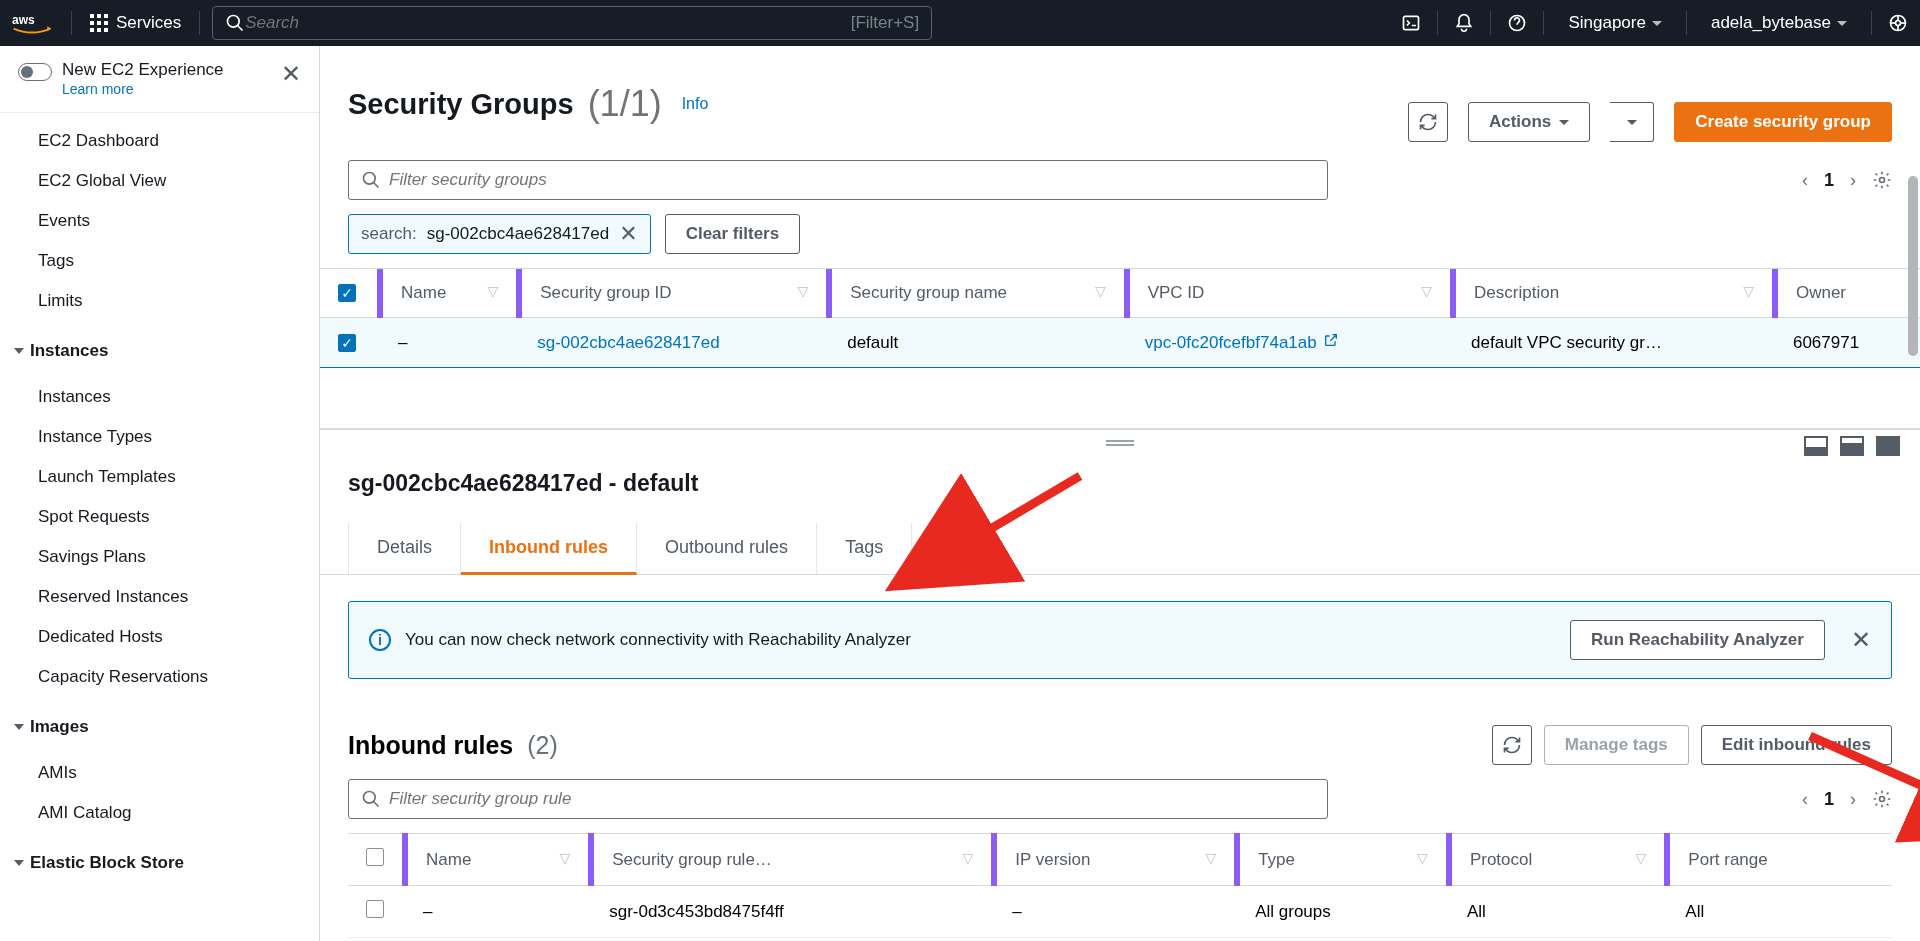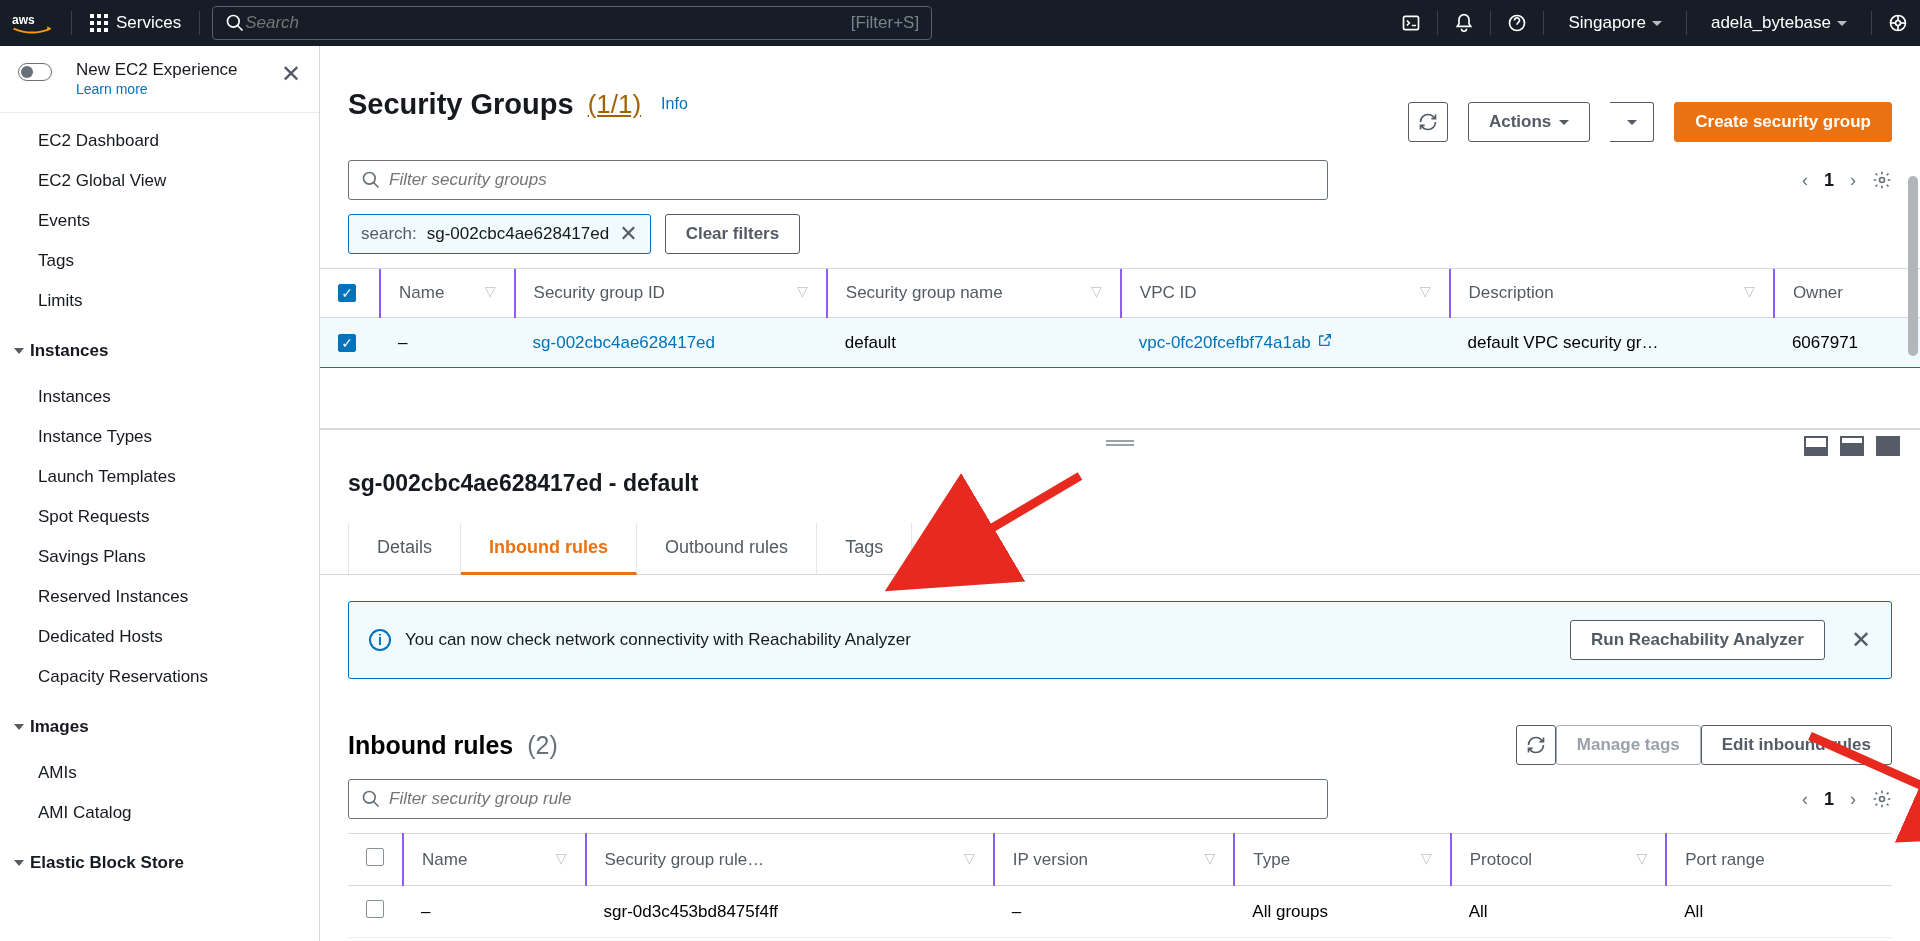--- a/index.html
+++ b/index.html
@@ -20,37 +20,37 @@
 .nav-icon-btn { width: 36px; height: 36px; display: flex; align-items: center; justify-content: center; cursor: pointer; }
 .nav-text-btn { padding: 0 16px; font-size: 17px; color: #fff; display: flex; align-items: center; gap: 6px; cursor: pointer; }
 .caret { width: 0; height: 0; border-left: 5px solid transparent; border-right: 5px solid transparent; border-top: 5px solid #bbb; }
 
 
 .layout { display: flex; height: calc(100% - 46px); }
 .sidebar { width: 320px; border-right: 1px solid #d5dbdb; overflow-y: auto; background: #fff; }
 .main { flex: 1; overflow-y: auto; background: #fff; position: relative; }
 
 
-.experience-banner { padding: 14px 18px; display: flex; align-items: flex-start; gap: 24px; border-bottom: 1px solid #eaeded; }
+.experience-banner { padding: 14px 18px; display: flex; align-items: flex-start; gap: 10px; border-bottom: 1px solid #eaeded; }
 .toggle { width: 34px; height: 18px; border-radius: 12px; border: 1px solid #687078; background: #fff; position: relative; flex-shrink: 0; margin-top: 3px;}
 .toggle::after { content: ''; width: 12px; height: 12px; border-radius: 50%; background: #687078; position: absolute; left: 2px; top: 2px; }
 .exp-text { flex: 1; }
 .exp-title { font-size: 17px; color: #16191f; font-weight: 400; }
 .exp-link { font-size: 14px; color: #0073bb; text-decoration: none; text-align: right; }
 .exp-close { font-size: 24px; color: #545b64; cursor: pointer; }
 
 .nav-section { padding: 8px 0; }
 .nav-item { padding: 10px 22px 10px 38px; font-size: 17px; color: #16191f; cursor: pointer; }
 .nav-header { padding: 12px 22px 8px 14px; font-size: 17px; font-weight: 700; color: #16191f; display: flex; align-items: center; gap: 6px; cursor: pointer; }
 .nav-caret { width: 0; height: 0; border-left: 5px solid transparent; border-right: 5px solid transparent; border-top: 6px solid #545b64; }
 
 
 .page-header { padding: 20px 28px 14px 28px; display: flex; align-items: center; gap: 14px; }
 .page-title { font-size: 29px; font-weight: 700; color: #16191f; }
-.page-count { font-size: 26px; font-weight: 400; color: #a16207; text-decoration: underline; }
+.page-count { font-size: 36px; font-weight: 400; color: #737373; }
 .info-link { font-size: 16px; color: #0073bb; margin-left: 6px; }
 .header-actions { margin-left: auto; display: flex; gap: 20px; margin-top: 36px; }
 .btn { height: 40px; border: 1px solid #545b64; border-radius: 3px; background: #fff; padding: 0 20px; font-size: 17px; font-weight: 700; color: #545b64; display: flex; align-items: center; gap: 8px; cursor: pointer; }
 .btn-icon-only { width: 40px; padding: 0; justify-content: center; }
 .btn-primary { background: #ec7211; border-color: #ec7211; color: #fff; }
 .btn-group { display: flex; }
 .btn-group .btn:first-child { border-radius: 3px 0 0 3px; }
 .btn-group .btn:last-child { border-radius: 0 3px 3px 0; border-left: none; width: 44px; padding: 0; justify-content: center; }
 .btn.disabled { color: #9aa1a9; border-color: #aab0b6; cursor: default; }
 
@@ -67,21 +67,21 @@
 .chip { height: 40px; border: 1px solid #0073bb; border-radius: 3px; background: #f1faff; display: flex; align-items: center; padding: 0 12px; font-size: 17px; color: #16191f; gap: 10px; }
 .chip .k { color: #545b64; }
 .chip-x { font-size: 22px; color: #545b64; cursor: pointer; }
 .clear-btn { height: 40px; border: 1px solid #545b64; border-radius: 3px; background: #fff; padding: 0 20px; font-size: 17px; font-weight: 700; color: #545b64; cursor: pointer; }
 
 
 .table-wrap { border-top: 1px solid #d5dbdb; }
 table { width: 100%; border-collapse: collapse; }
 th, td { text-align: left; padding: 14px 18px; font-size: 17px; border-bottom: 1px solid #eaeded; }
 th { color: #545b64; font-weight: 500; border-bottom: 1px solid #d5dbdb; position: relative; }
-.col-sep { border-left: 2px solid #8b5cf6; }
+.col-sep { border-left: 6px solid #8b5cf6; }
 .th-sort { float: right; color: #bfc3c7; font-size: 14px;}
 .cb { width: 18px; height: 18px; border: 1px solid #0073bb; border-radius: 2px; background: #0073bb; display: inline-flex; align-items: center; justify-content: center; color: #fff; font-size: 14px; }
 .cb-empty { background: #fff; border-color: #879196; }
 tr.selected td { background: #f1faff; border-top: 1px solid #0073bb; border-bottom: 1px solid #0073bb; }
 .link { color: #0073bb; cursor: pointer; }
 .ext-icon { display: inline-block; margin-left: 6px; }
 
 
 .detail-pane { border-top: 2px solid #d5dbdb; margin-top: 60px; }
 .drag-handle { height: 22px; display: flex; align-items: center; justify-content: center; position: relative;}
@@ -347,21 +347,21 @@
         <div class="info-i">i</div>
         <span style="flex:1;font-size:17px;color:#16191f">You can now check network connectivity with Reachability Analyzer</span>
         <button class="btn">Run Reachability Analyzer</button>
         <div class="info-close">✕</div>
       </div>
 
       <div class="rules-section">
         <div class="rules-header">
           <span class="rules-title">Inbound rules</span>
           <span class="rules-count">(2)</span>
-          <div style="margin-left:auto;display:flex;">
+          <div style="margin-left:auto;display:flex;gap:12px">
             <button class="btn btn-icon-only">
                 <svg class="sicon" viewBox="0 0 24 24">
                   <path d="M3 12a9 9 0 019-9 9 9 0 018 5M21 3v5h-5M21 12a9 9 0 01-9 9 9 9 0 01-8-5M3 21v-5h5"></path>
                 </svg>
               </button>
             <button class="btn disabled">Manage tags</button>
             <button class="btn">Edit inbound rules</button>
           </div>
         </div>
 

